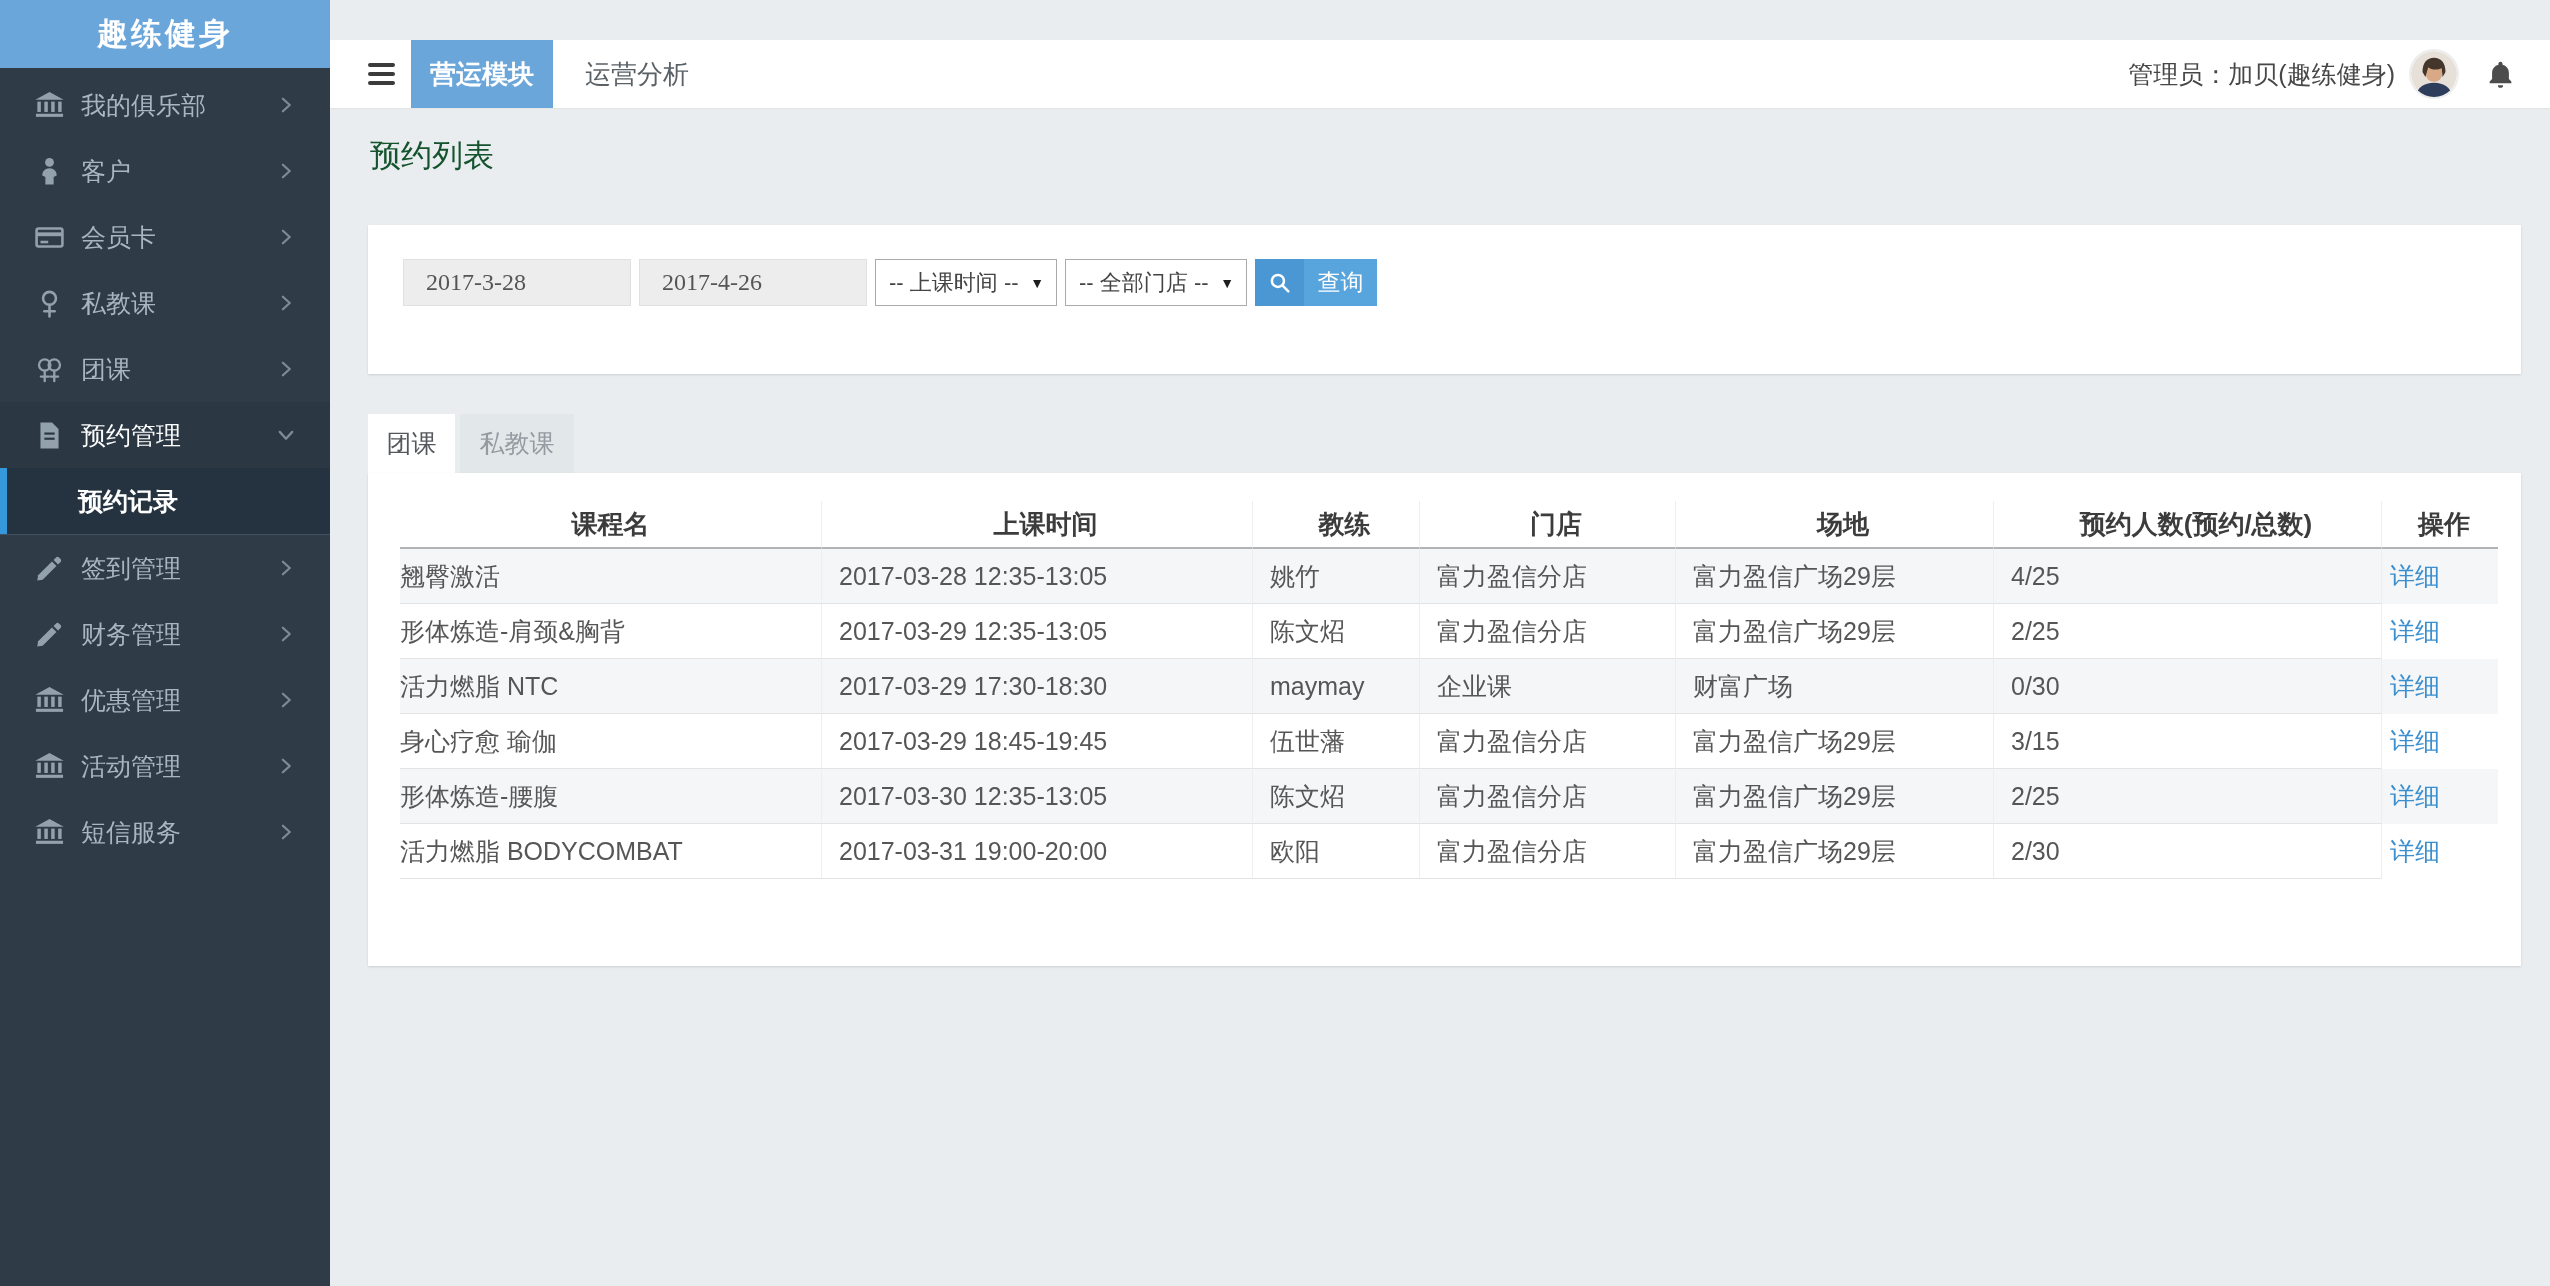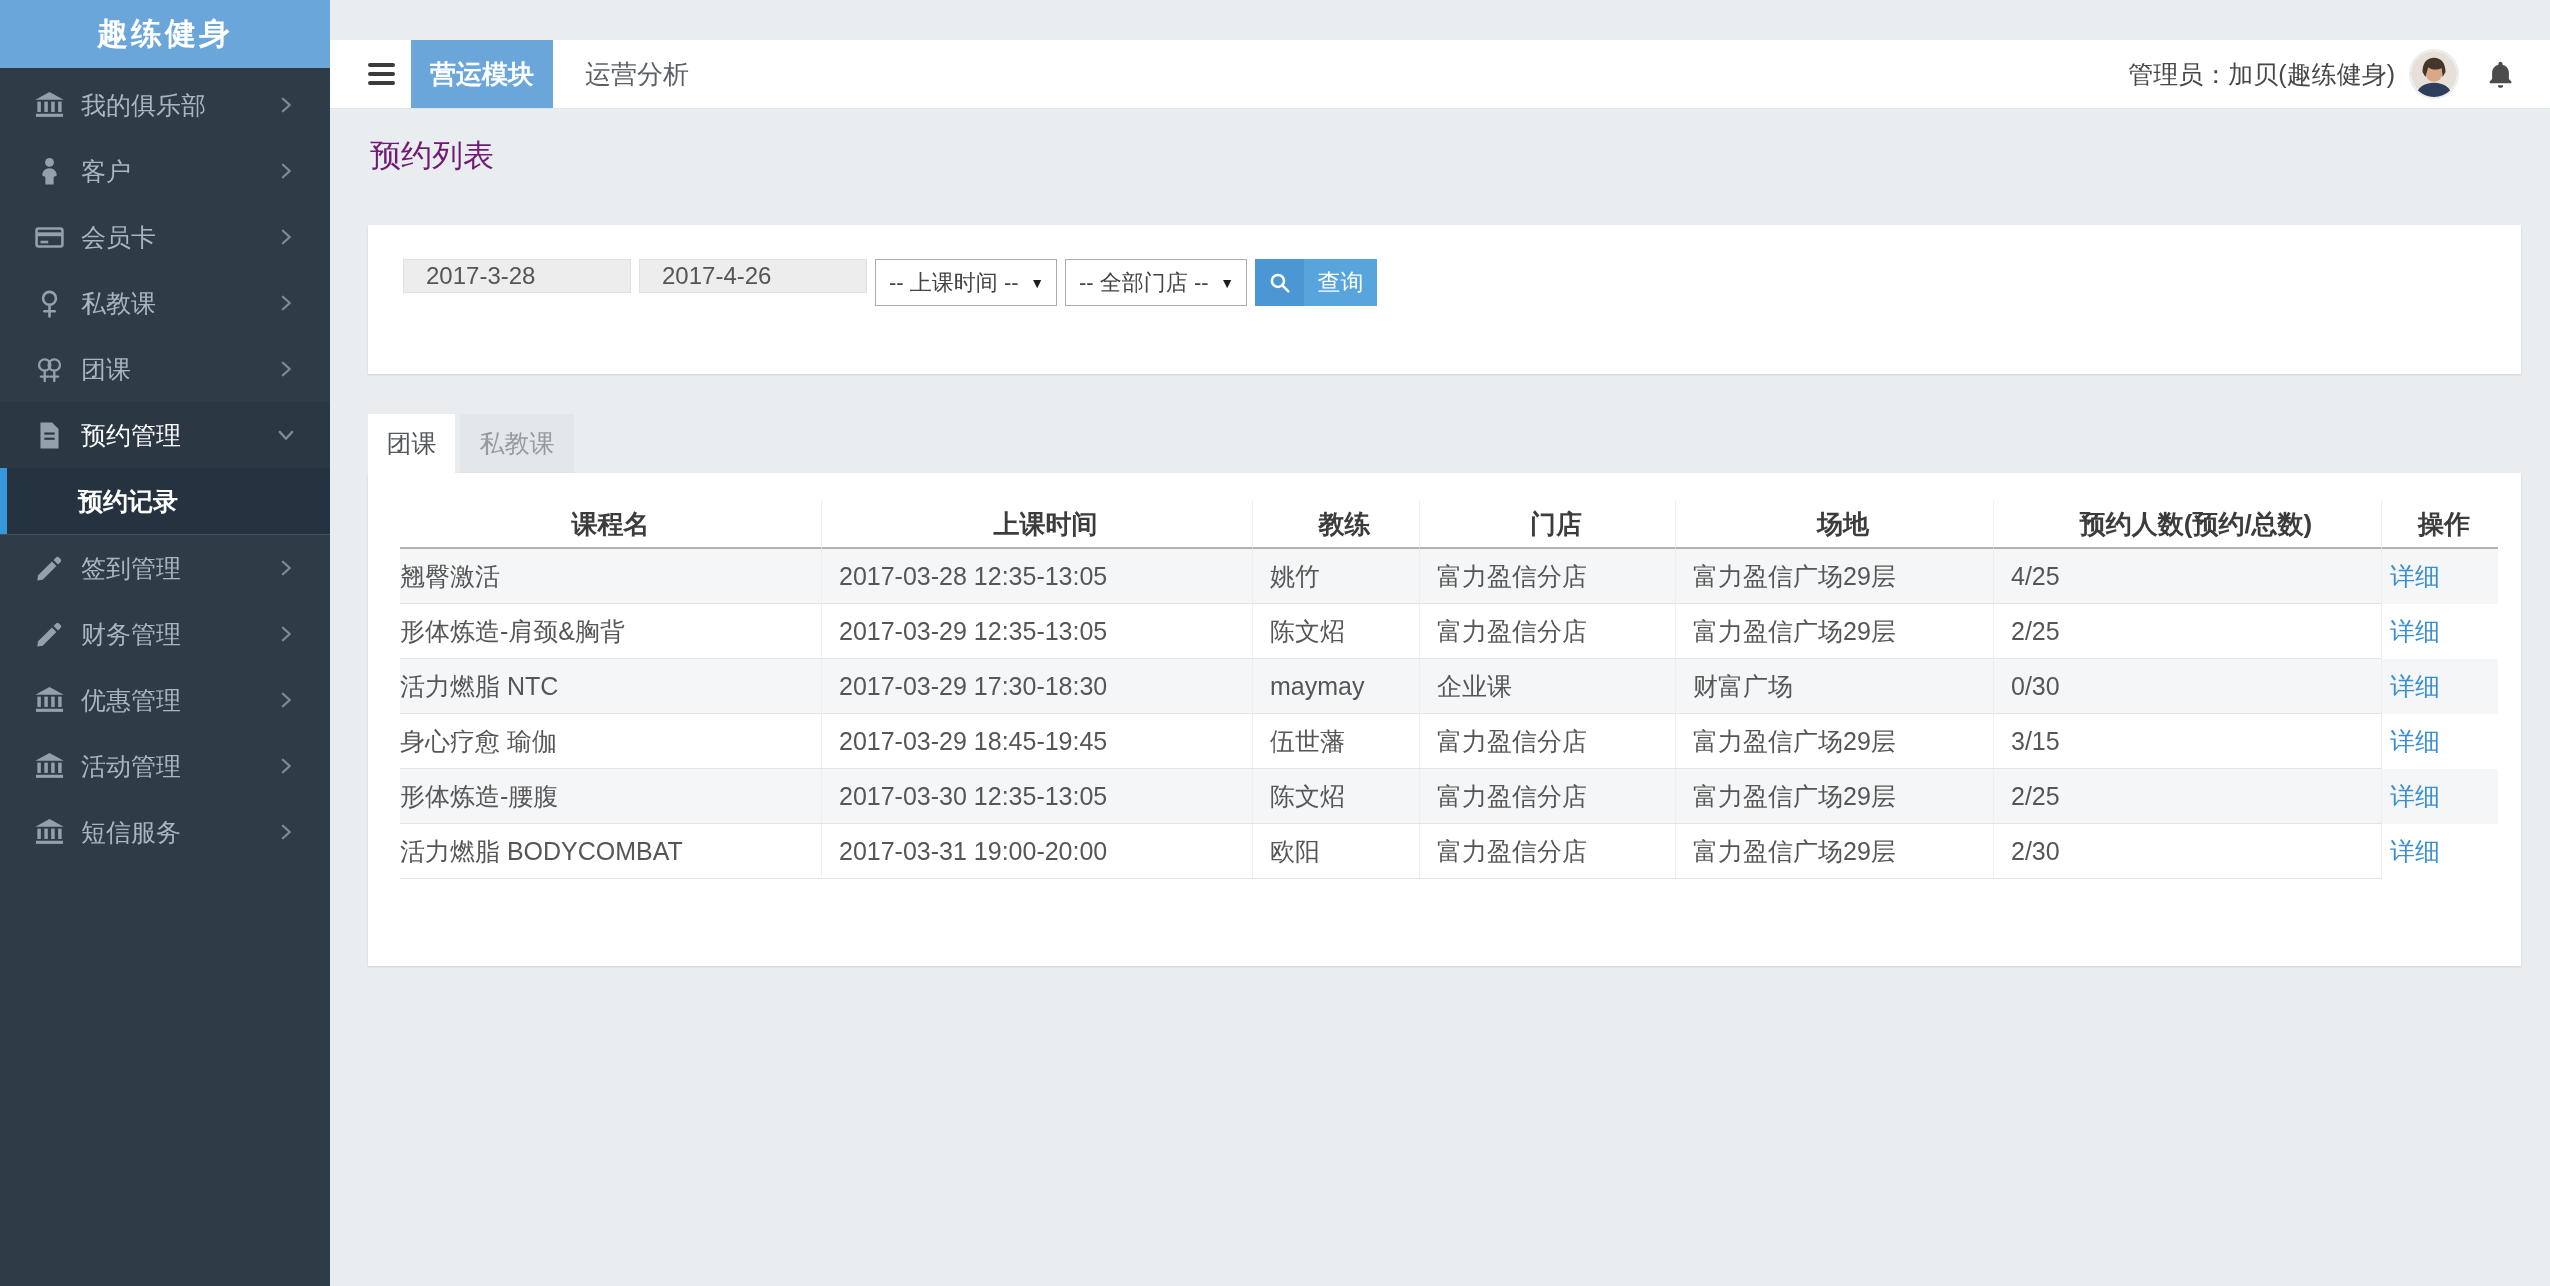--- a/index.html
+++ b/index.html
@@ -35,27 +35,27 @@
   .nav-analysis { margin-left:32px; font-size:26px; color:#5a6166; cursor:pointer; }
   .topbar-right { margin-left:auto; display:flex; align-items:center; padding-right:34px; }
   .admin-label { font-size:25px; color:#474747; }
   .avatar { width:50px; height:50px; border-radius:50%; margin-left:14px; overflow:hidden;
             border:2px solid #ededed; box-sizing:border-box; cursor:pointer; }
   .avatar svg { width:100%; height:100%; display:block; }
   .bell { width:31px; height:31px; color:#4c4c4c; margin-left:26px; cursor:pointer; }
   .bell svg { width:100%; height:100%; }
   
   .content { flex:1; position:relative; background:#e9edef; overflow:hidden; }
-  .page-title { position:absolute; left:40px; top:26px; font-size:31px; color:#701a75; }
+  .page-title { position:absolute; left:40px; top:26px; font-size:31px; color:#14532d; }
   .filter-card { position:absolute; left:38px; top:116px; width:2153px; height:149px; background:#fff;
                  box-shadow:0 1px 2px rgba(0,0,0,.12); box-sizing:border-box;
                  padding:34px 0 0 35px; display:flex; align-items:flex-start; }
-  .date-input { width:228px; height:34px; background:#ededed; border:1px solid #e0e0e0;
+  .date-input { width:228px; height:47px; background:#ededed; border:1px solid #e0e0e0;
                 box-sizing:border-box; font-size:24px; color:#555; padding:0 0 0 22px;
-                margin-right:8px; font-family:Liberation Sans, sans-serif; outline:none; }
+                margin-right:8px; font-family:Liberation Serif, serif; outline:none; }
   .select { width:182px; height:47px; background:#fff; border:1px solid #ababab; box-sizing:border-box;
             display:flex; align-items:center; justify-content:space-between;
             padding:0 12px 0 13px; margin-right:8px; font-size:22px; color:#444; cursor:pointer; }
   .select .caret { font-size:14px; color:#1d1d1d; }
   .search-btn { display:flex; height:47px; border:none; padding:0; cursor:pointer; font-family:inherit; background:none; }
   .seg-icon { width:49px; height:47px; background:#4b97d3; display:flex; align-items:center; justify-content:center; }
   .seg-icon svg { width:25px; height:25px; }
   .seg-label { width:73px; height:47px; background:#58a4dc; color:#fff; font-size:23px;
                display:flex; align-items:center; justify-content:center; }
   

